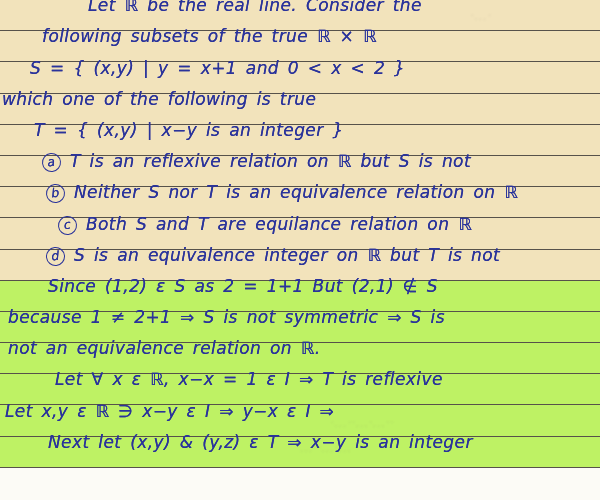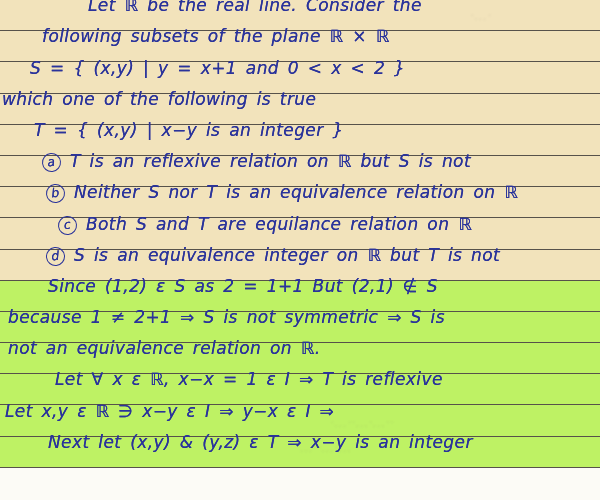--- a/index.html
+++ b/index.html
@@ -57,21 +57,21 @@
 </style>
 </head>
 <body>
 
 <div class="page">
 
   <div class="row beige" style="padding-left:88px">
     <span class="txt">Let ℝ be the real line. Consider the</span>
   </div>
   <div class="row beige" style="padding-left:42px">
-    <span class="txt">following subsets of the plane ℝ × ℝ</span>
+    <span class="txt">following subsets of the true ℝ × ℝ</span>
   </div>
   <div class="row beige" style="padding-left:30px">
     <span class="txt">S = { (x,y) | y = x+1  and  0 &lt; x &lt; 2 }</span>
   </div>
   <div class="row beige" style="padding-left:2px">
     <span class="txt">which one of the following is true</span>
   </div>
   <div class="row beige" style="padding-left:34px">
     <span class="txt">T = { (x,y) |  x−y  is  an  integer }</span>
   </div>

